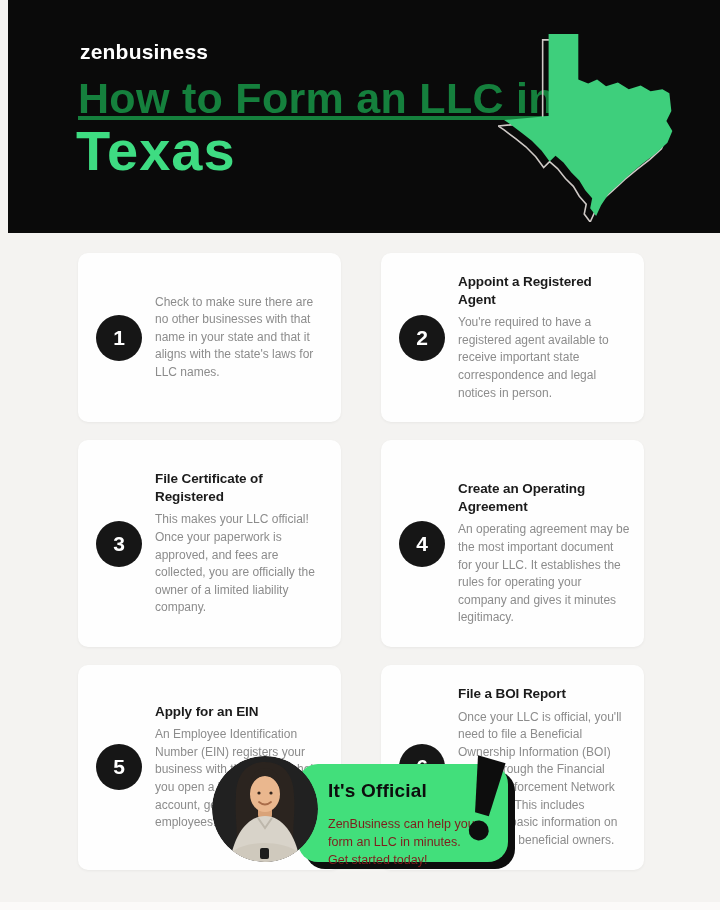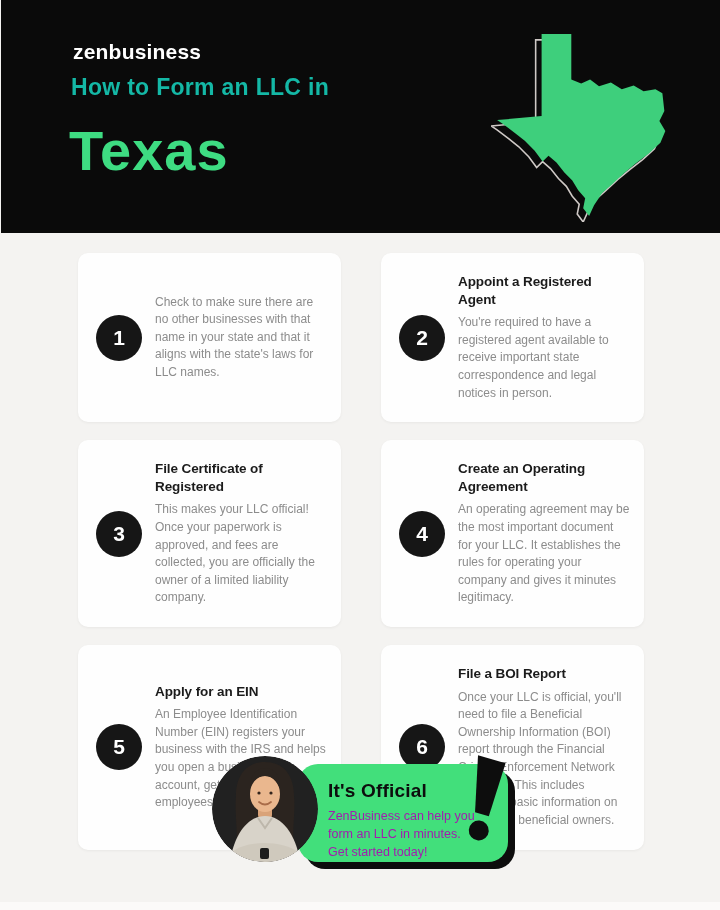--- a/index.html
+++ b/index.html
@@ -11,39 +11,40 @@
     width: 720px;
     height: 910px;
     margin: 0 auto;
     background: #f4f3f1;
     overflow: hidden;
   }
 
   
   .header {
     position: absolute;
-    top: 0; left: 1px; right: 0;
+    top: 0; left: 8px; right: 0;
     height: 233px;
     background: #0a0a0a;
   }
   .logo {
     position: absolute;
     left: 72px; top: 40px;
     font-size: 21px;
     font-weight: 700;
     color: #ffffff;
     letter-spacing: 0.2px;
   }
   .header-title {
     position: absolute;
     left: 70px; top: 74px;
-    font-size: 23px;
-    font-weight: 700;
-    color: #14b8a6;
+    font-size: 43px;
+    font-weight: 700;
+    color: #15803d;
     letter-spacing: 0.3px;
+    text-decoration: underline;
   }
   .header-state {
     position: absolute;
     left: 68px; top: 118px;
     font-size: 56px;
     font-weight: 700;
     color: #3edc82;
     letter-spacing: 1px;
   }
   .texas-map {
@@ -86,21 +87,21 @@
   }
   .card-text { flex: 1; }
   .card-title {
     font-size: 13.5px;
     font-weight: 700;
     color: #1b1b1b;
     letter-spacing: -0.1px;
     margin-bottom: 6px;
     line-height: 1.3;
   }
-  .card:nth-child(4) .card-title { max-width: 150px; }
+  .card:nth-child(4) .card-title { max-width: 150px; margin-top: 20px; }
   .card-desc {
     font-size: 12px;
     color: #8c8c8c;
     line-height: 1.47;
   }
 
   
   .cta {
     position: absolute;
     left: 212px; top: 756px;
@@ -113,27 +114,27 @@
     background: #42df7b;
     border-radius: 20px;
     box-shadow: 7px 7px 0 0 #0d0d0d;
     padding: 16px 16px 14px 30px;
   }
   .cta-title {
     font-size: 19px;
     font-weight: 800;
     color: #0d0d0d;
     letter-spacing: 0.2px;
-    margin-bottom: 6px;
+    margin-bottom: 14px;
   }
   .cta-desc {
     width: 155px;
     font-size: 12.5px;
     font-weight: 500;
-    color: #a21caf;
+    color: #7f1d1d;
     line-height: 1.42;
   }
   .cta-exclaim {
     position: absolute;
     left: 168px; top: -10px;
     width: 42px; height: 90px;
   }
   .cta-avatar {
     position: absolute;
     left: 0; top: 0;

